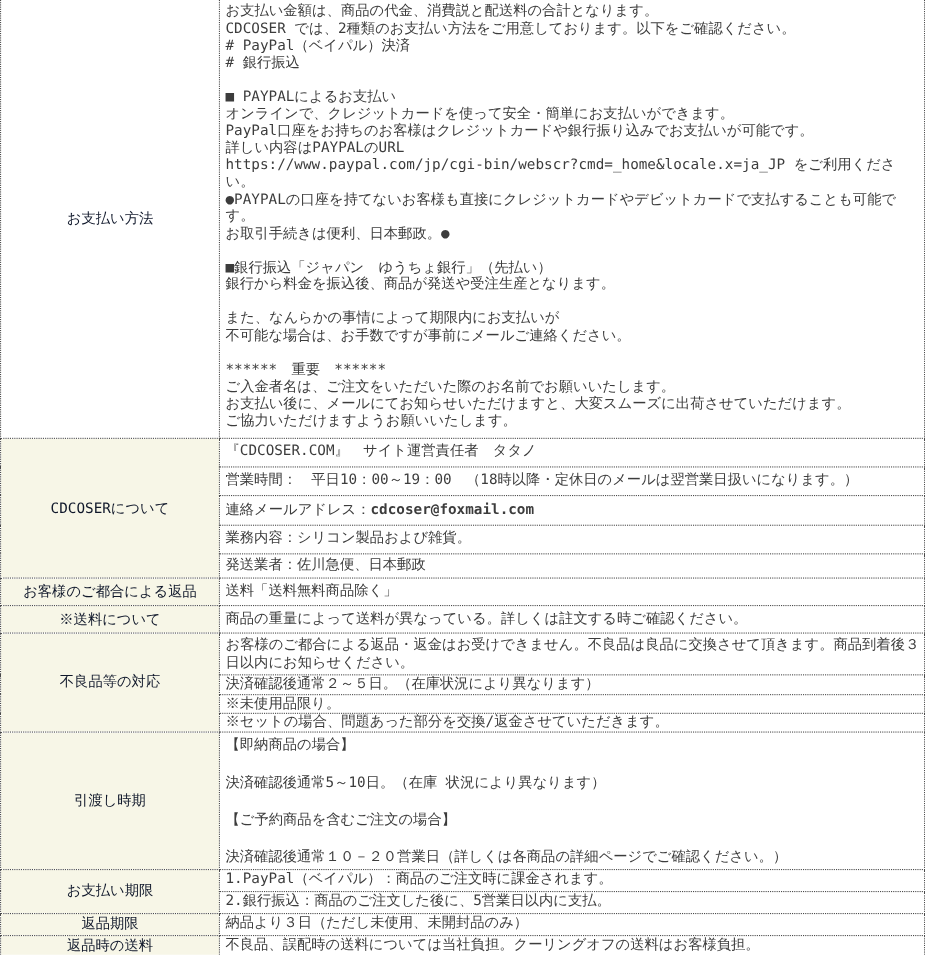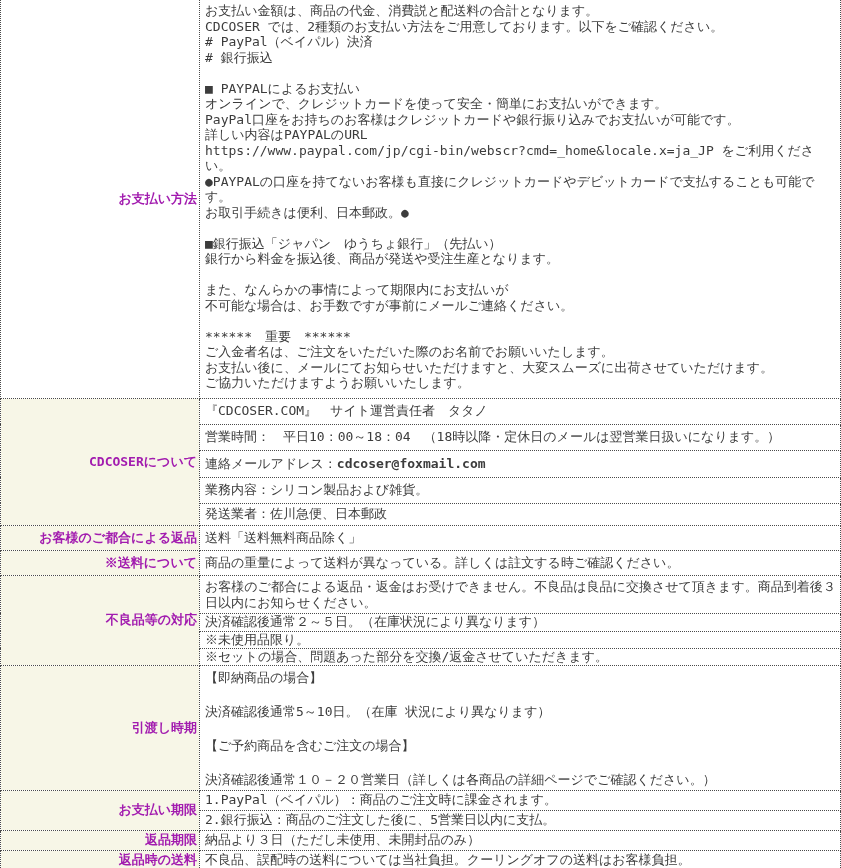--- a/index.html
+++ b/index.html
@@ -12,22 +12,22 @@
     width:841px;border-collapse:collapse;table-layout:fixed;
   }
   th,td{
     border:1px dotted #4a4a4a;
     vertical-align:middle;
     font-size:13px;
     overflow:hidden;
   }
   tr.first-row th, tr.first-row td{border-top:none;}
   th.rowlabel{
-    width:194px;background:#f7f6e7;font-weight:bold;
-    text-align:right;padding:0 2px;color:#a21caf;
+    width:194px;background:#f7f6e7;font-weight:normal;
+    text-align:center;padding:0 2px;color:#0f172a;
   }
   th.rowlabel.white-bg{background:#ffffff;}
   td.content{padding:0 2px 0 5px;}
   td.block{vertical-align:top;padding-top:3px;}
   .tline{line-height:15.5px;min-height:15.5px;white-space:pre-wrap;}
   .dline{line-height:17px;min-height:17px;white-space:pre-wrap;}
   .subline{line-height:16px;white-space:pre-wrap;}
   .email{font-weight:bold;text-align:center;}
 </style>
 </head>
@@ -66,21 +66,21 @@
   </tr>
 
   <tr style="height:26px;">
     <th class="rowlabel" rowspan="5">CDCOSERについて</th>
     <td class="content">
       <span class="subline">『CDCOSER.COM』　サイト運営責任者　タタノ</span>
     </td>
   </tr>
   <tr style="height:26px;">
     <td class="content">
-      <span class="subline">営業時間：　平日10：00～18：04　（18時以降・定休日のメールは翌営業日扱いになります。）</span>
+      <span class="subline">営業時間：　平日10：00～19：00　（18時以降・定休日のメールは翌営業日扱いになります。）</span>
     </td>
   </tr>
   <tr style="height:27px;">
     <td class="content">
       <span class="subline">連絡メールアドレス：</span><span class="subline email">cdcoser@foxmail.com</span>
     </td>
   </tr>
   <tr style="height:26px;">
     <td class="content">
       <span class="subline">業務内容：シリコン製品および雑貨。</span>

